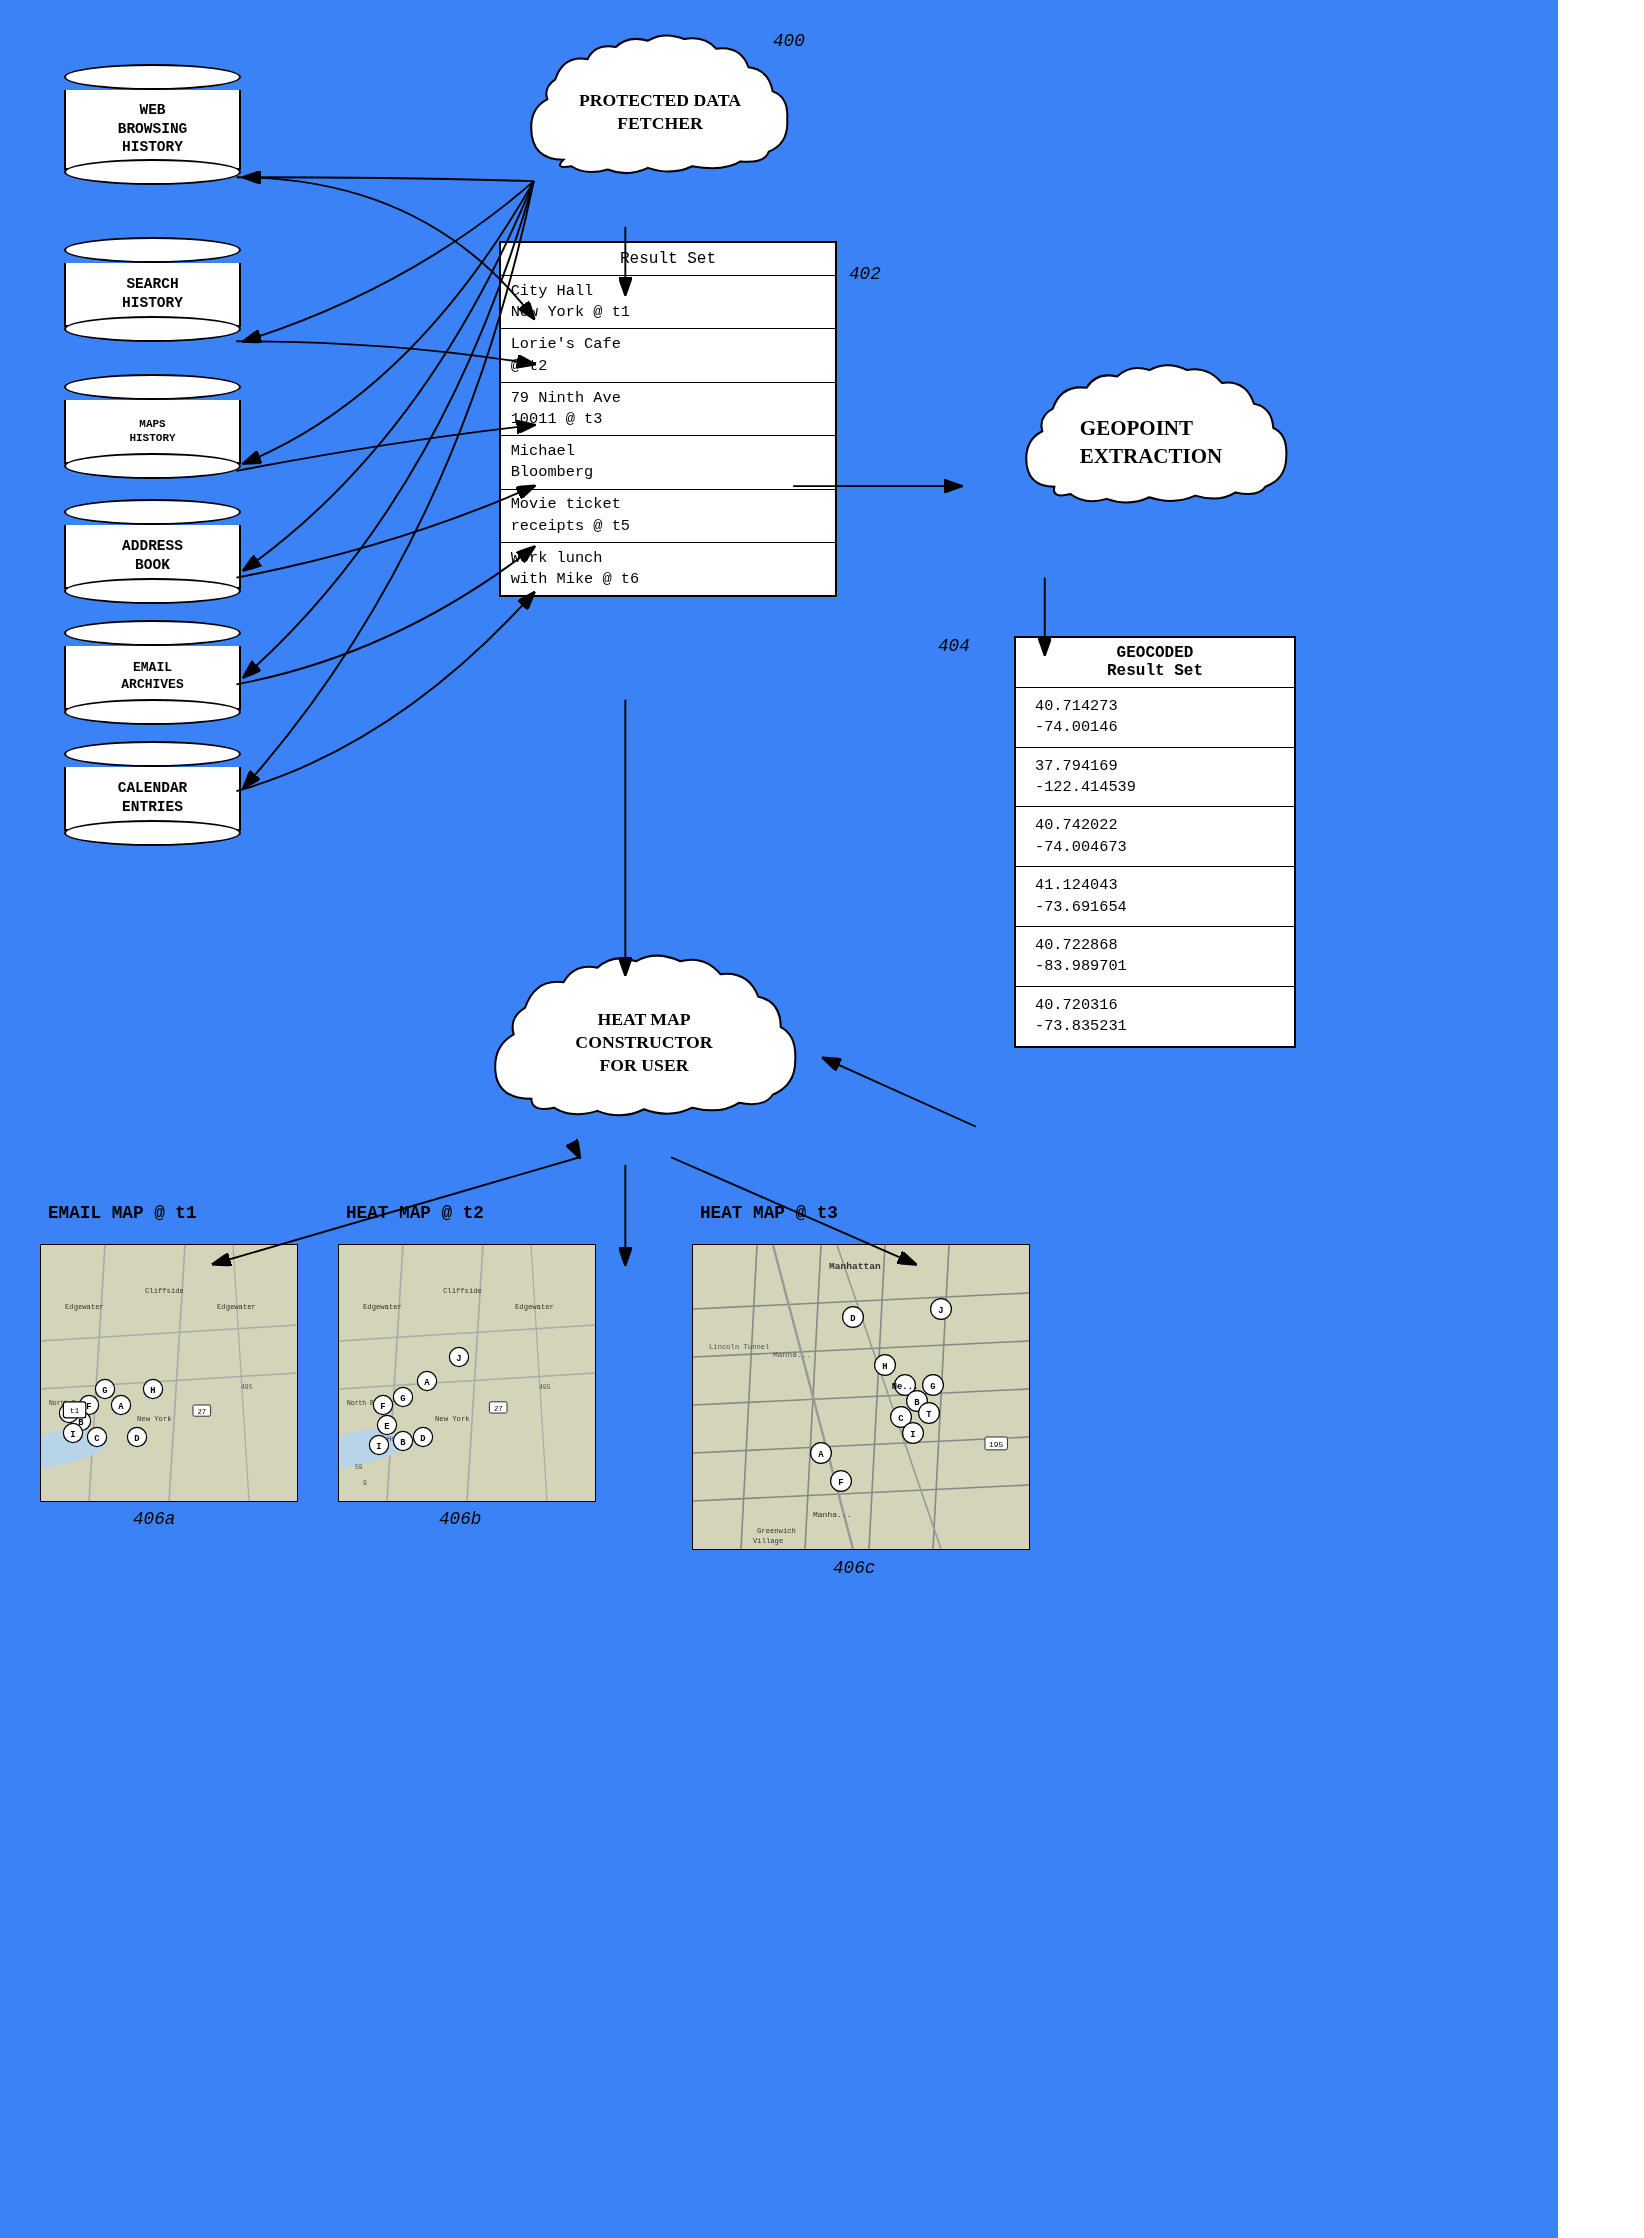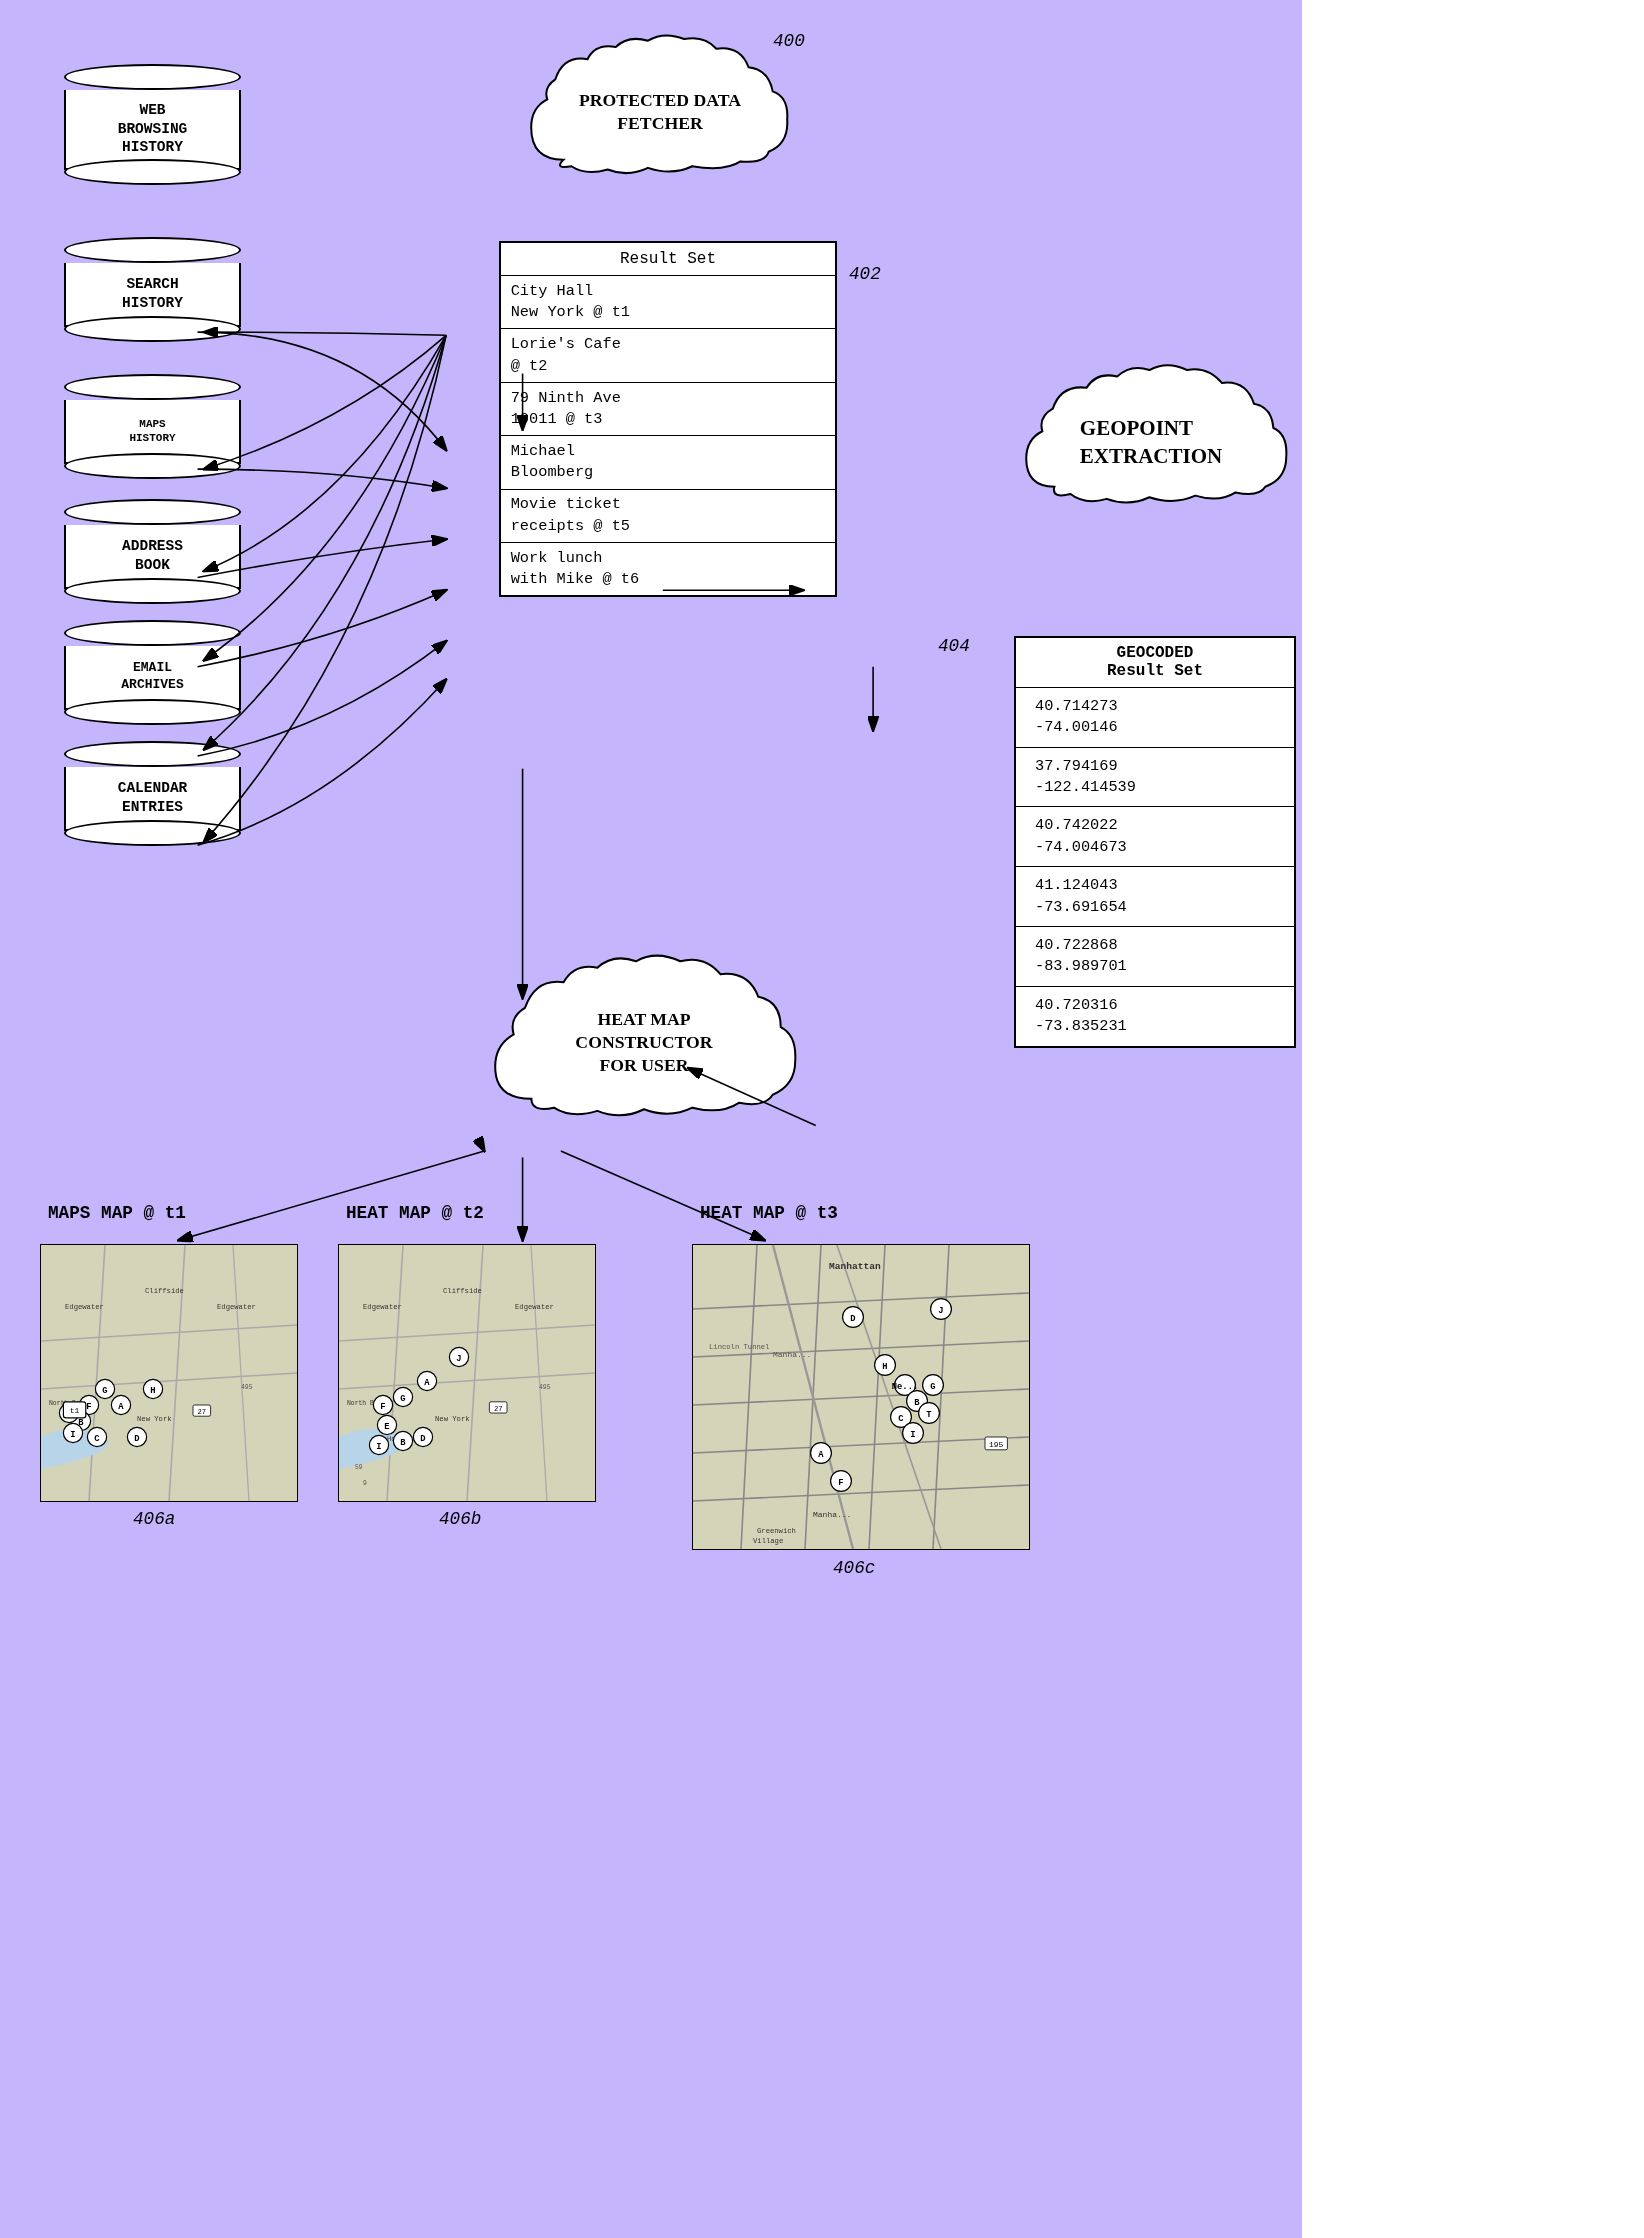--- a/index.html
+++ b/index.html
@@ -6,23 +6,23 @@
     body {
       background: #fff;
       font-family: 'Courier New', Courier, monospace;
       width: 1645px;
       min-height: 2239px;
       position: relative;
       overflow: hidden;
     }
     .diagram-container {
       position: relative;
-      width: 1302px;
+      width: 1558px;
       height: 2239px;
-      background: #c4b5fd;
+      background: #3b82f6;
     }
     .cloud-shape {
       position: absolute;
       display: flex;
       align-items: center;
       justify-content: center;
       text-align: center;
       font-family: Liberation Serif, serif;
     }
     .cloud-shape svg {
@@ -331,21 +331,21 @@
 
   <div class="cloud-shape" style="left:467px; top:950px; width:354px; height:185px;">
     <svg viewBox="0 0 440 230" xmlns="http://www.w3.org/2000/svg">
       <path d="M80,185 Q35,185 35,145 Q35,118 58,105 Q52,84 72,72 Q85,35 120,40 Q134,16 162,22 Q182,4 210,14 Q235,0 265,14 Q295,6 315,30 Q350,26 362,58 Q390,64 390,96 Q410,106 408,138 Q408,168 380,180 Q370,196 338,190 Q315,205 280,196 Q252,210 220,198 Q192,212 162,200 Q130,210 108,196 Q80,202 80,185Z" fill="white" stroke="black" stroke-width="2.5"></path>
     </svg>
     <div class="cloud-label" style="font-size:17.7px; font-weight:bold; line-height:1.3; white-space:pre-line; text-align:center;">HEAT MAP
 CONSTRUCTOR
 FOR USER</div>
   </div>
 
-  <div class="map-label" style="left:48px; top:1203px;">MAPS MAP @ t1</div>
+  <div class="map-label" style="left:48px; top:1203px;">EMAIL MAP @ t1</div>
 
   <div class="map-thumb" style="left:40px; top:1244px; width:258px; height:258px;">
     <div class="map-interior">
       <svg viewBox="0 0 320 320" xmlns="http://www.w3.org/2000/svg" style="font-size:10px">
 
         <rect width="320" height="320" fill="#d4d4b8"></rect>
 
         <line x1="0" y1="120" x2="320" y2="100" stroke="#aaa" stroke-width="2"></line>
         <line x1="0" y1="180" x2="320" y2="160" stroke="#aaa" stroke-width="2"></line>
         <line x1="80" y1="0" x2="60" y2="320" stroke="#aaa" stroke-width="2"></line>

